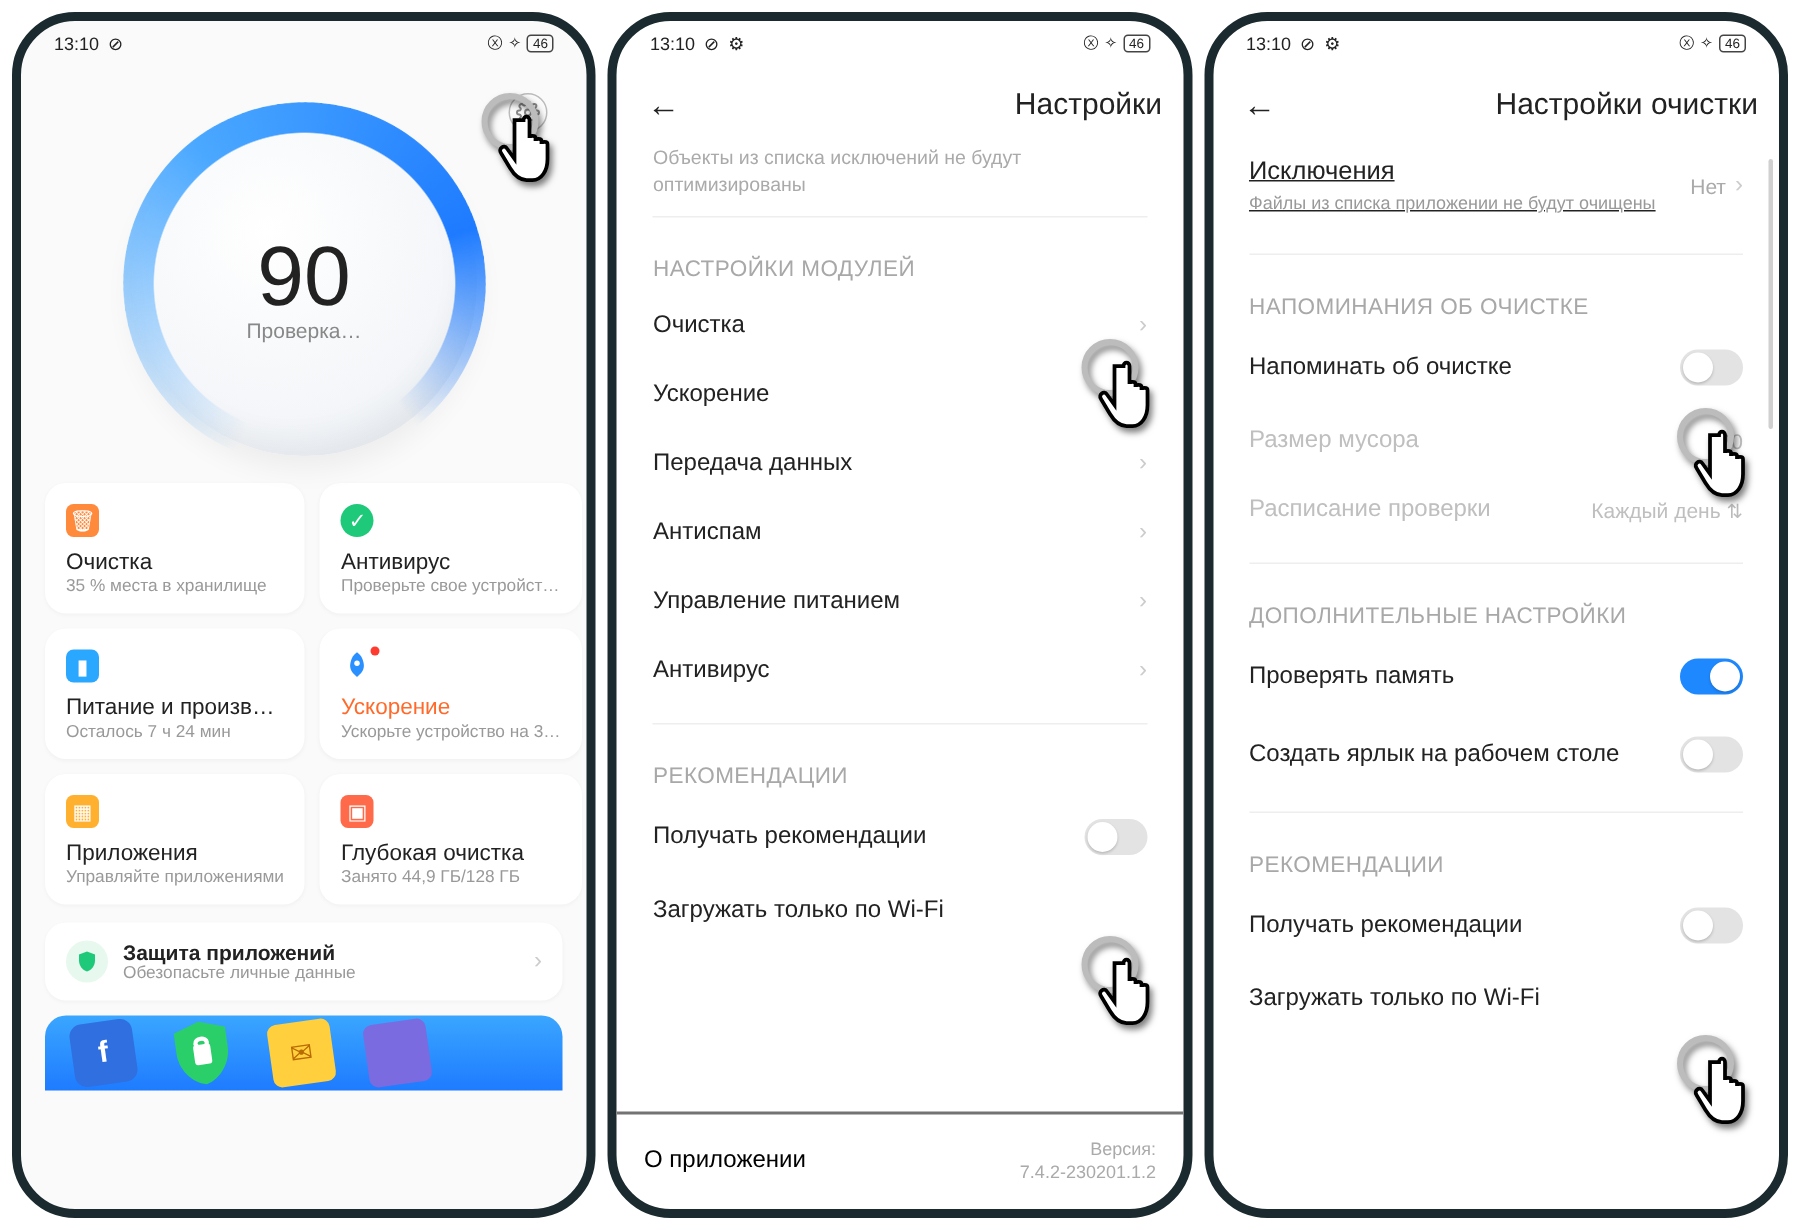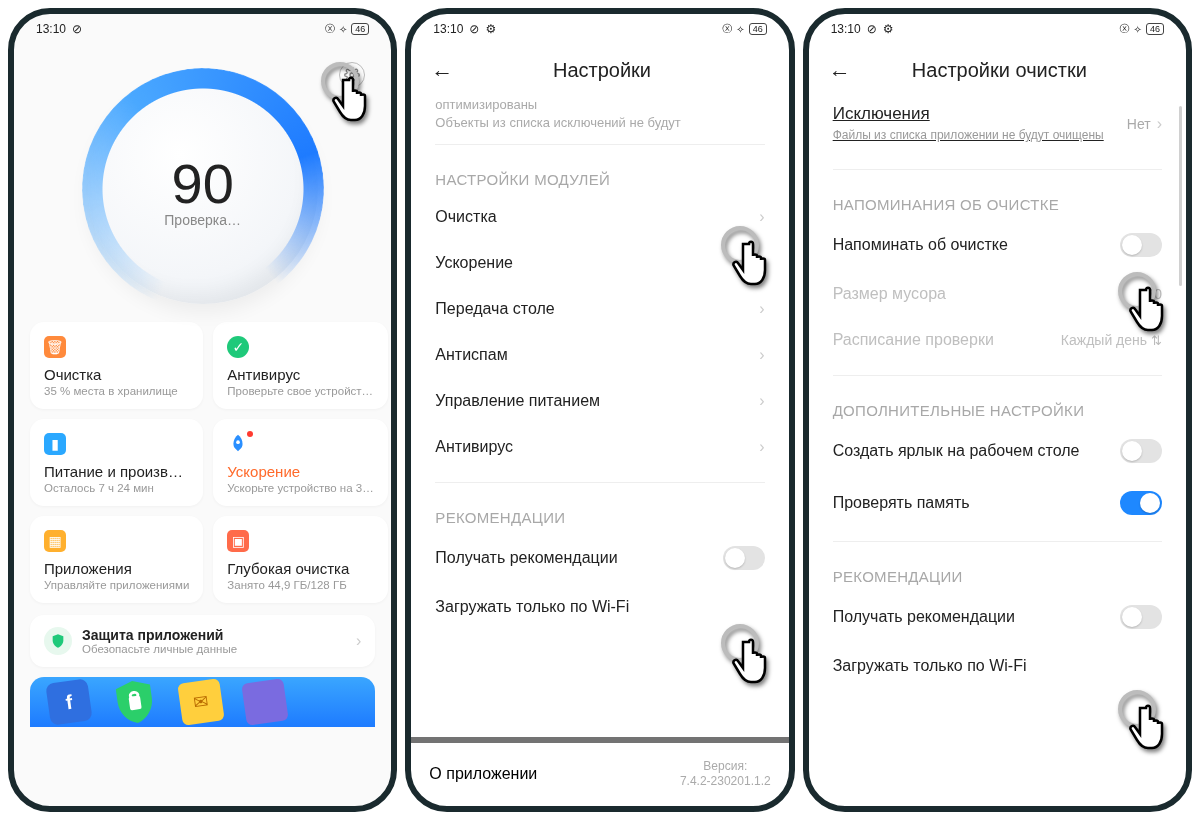--- a/index.html
+++ b/index.html
@@ -119,43 +119,43 @@
   .bb-fb { background:#2f6fe0;border-radius:8px;color:#fff;font-weight:700;font-size:20px;}
   .bb-shield { width:46px;height:46px; }
   .bb-mail { background:#ffcf3d;border-radius:6px;color:#b86b00;font-size:18px;}
   .bb-img { background:#7a6be0;border-radius:6px;}
   
   .s-header {
     height: 52px; display:flex; align-items:center; padding:0 14px;
     border-bottom: 0;
   }
   .back-arrow { font-size:22px; color:#222; padding:6px; }
-  .s-title { flex:1; text-align:center; font-size:20px; color:#222; margin-left:-30px; }
+  .s-title { flex:1; text-align:right; font-size:20px; color:#222; margin-left:-30px; }
   .s-body { flex:1; overflow:hidden; padding: 0 6px; position:relative;}
   .scrollbar { position:absolute; right:4px; top:10px; width:3px; height:180px; background:#d0d0d0; border-radius:2px;}
   .cut-line { padding: 0 18px; font-size:13px; color:#aaa; line-height:1.4; }
   .divider { height:1px; background:#eee; margin: 12px 18px; }
   .section-cap { font-size:15px; color:#a8a8a8; letter-spacing:0.3px; padding: 14px 18px 6px; text-transform:uppercase; }
   .row {
     display:flex; align-items:center; padding: 14px 18px; font-size:16px; color:#222;
   }
   .row .rlabel { flex:1; }
   .row .rsub { font-size:12px; color:#999; margin-top:3px; line-height:1.35;}
   .row .rcol { display:flex;flex-direction:column; flex:1;text-decoration:underline; }
   .row .rval { font-size:14px; color:#aaa; }
   .row.disabled .rlabel, .row.disabled .rval { color:#bfbfbf; }
   .chev-sm { color:#ccc; font-size:16px; margin-left:6px;}
   .toggle {
     width:42px;height:24px;border-radius:12px;background:#e3e3e3;position:relative;flex-shrink:0;
   }
   .toggle .knob { position:absolute;top:2px;left:2px;width:20px;height:20px;border-radius:50%;background:#fff;box-shadow:0 1px 2px rgba(0,0,0,0.2);}
   .toggle.on { background:#1e88ff; }
   .toggle.on .knob { left:20px; }
-  .about-row { display:flex; align-items:center; justify-content:space-between; padding:16px 18px; border-top:6px solid #737373; margin-top:auto;}
-  .about-ver { text-align:center; font-size:12px; color:#aaa; line-height:1.3;}
+  .about-row { display:flex; align-items:center; justify-content:space-between; padding:16px 18px; border-top:2px solid #737373; margin-top:auto;}
+  .about-ver { text-align:right; font-size:12px; color:#aaa; line-height:1.3;}
   
   .hand {
     position:absolute; width:64px; height:64px; pointer-events:none;
     z-index:50;
     filter: drop-shadow(2px 3px 2px rgba(0,0,0,0.5));
   }
   .hand .ring {
     position:absolute; left:-6px; top:-4px; width:38px;height:38px;border-radius:50%;
     border:4px solid #bcbcbc; background:transparent;
   }
@@ -277,34 +277,34 @@
       <span>✧</span>
       <span class="batt-box">46</span>
     </div>
   </div>
   <div class="s-header">
     <div class="back-arrow">←</div>
     <div class="s-title">Настройки</div>
   </div>
 
   <div class="s-body">
+    <div class="cut-line">Объекты из списка исключений не будут</div>
     <div class="cut-line">оптимизированы</div>
-    <div class="cut-line">Объекты из списка исключений не будут</div>
     <div class="divider"></div>
     <div class="section-cap">НАСТРОЙКИ МОДУЛЕЙ</div>
 
     <div class="row">
       <span class="rlabel">Очистка</span>
       <span class="chev-sm">›</span>
     </div>
     <div class="row">
       <span class="rlabel">Ускорение</span>
     </div>
     <div class="row">
-      <span class="rlabel">Передача столе</span>
+      <span class="rlabel">Передача данных</span>
       <span class="chev-sm">›</span>
     </div>
     <div class="row">
       <span class="rlabel">Антиспам</span>
       <span class="chev-sm">›</span>
     </div>
     <div class="row">
       <span class="rlabel">Управление питанием</span>
       <span class="chev-sm">›</span>
     </div>
@@ -394,31 +394,31 @@
     <div class="row disabled">
       <span class="rlabel">Расписание проверки</span>
       <span class="rval">Каждый день</span>
       <span class="updown">⇅</span>
     </div>
 
     <div class="divider"></div>
     <div class="section-cap">ДОПОЛНИТЕЛЬНЫЕ НАСТРОЙКИ</div>
 
     <div class="row">
+      <span class="rlabel">Проверять память</span>
+      <div class="toggle on">
+          <div class="knob"></div>
+        </div>
+    </div>
+    <div class="row">
       <span class="rlabel" style="line-height:1.35;">Создать ярлык на рабочем столе</span>
       <div class="toggle">
           <div class="knob"></div>
         </div>
     </div>
-    <div class="row">
-      <span class="rlabel">Проверять память</span>
-      <div class="toggle on">
-          <div class="knob"></div>
-        </div>
-    </div>
 
     <div class="divider"></div>
     <div class="section-cap">РЕКОМЕНДАЦИИ</div>
 
     <div class="row">
       <span class="rlabel">Получать рекомендации</span>
       <div class="toggle">
           <div class="knob"></div>
         </div>
     </div>

